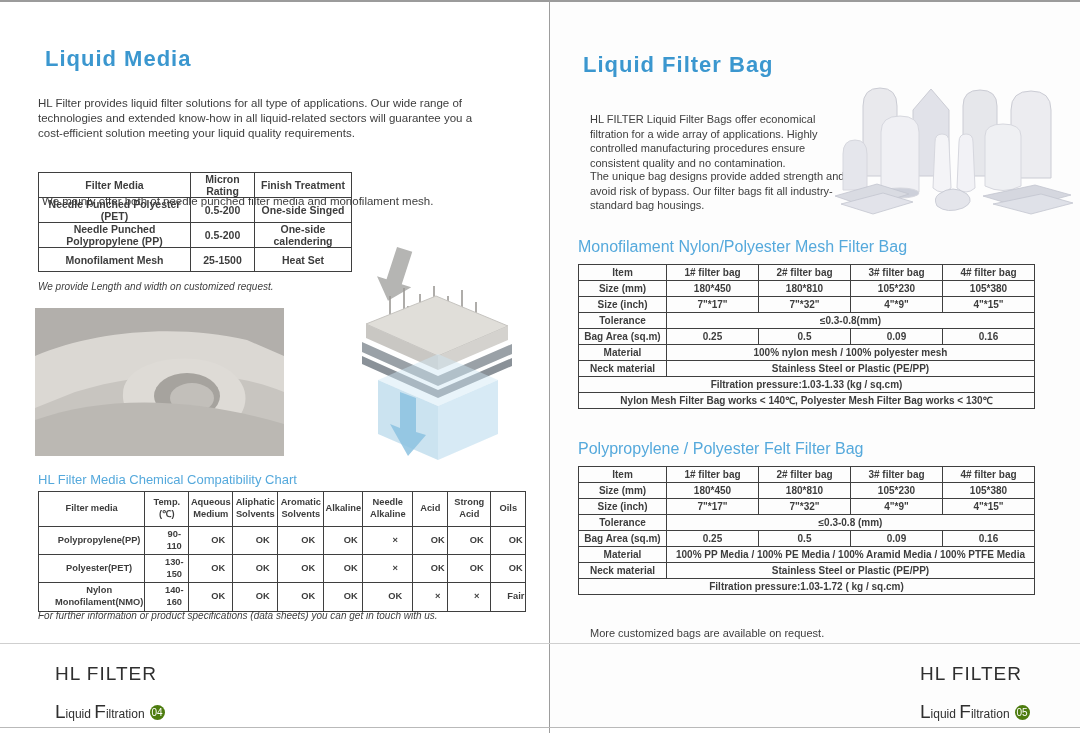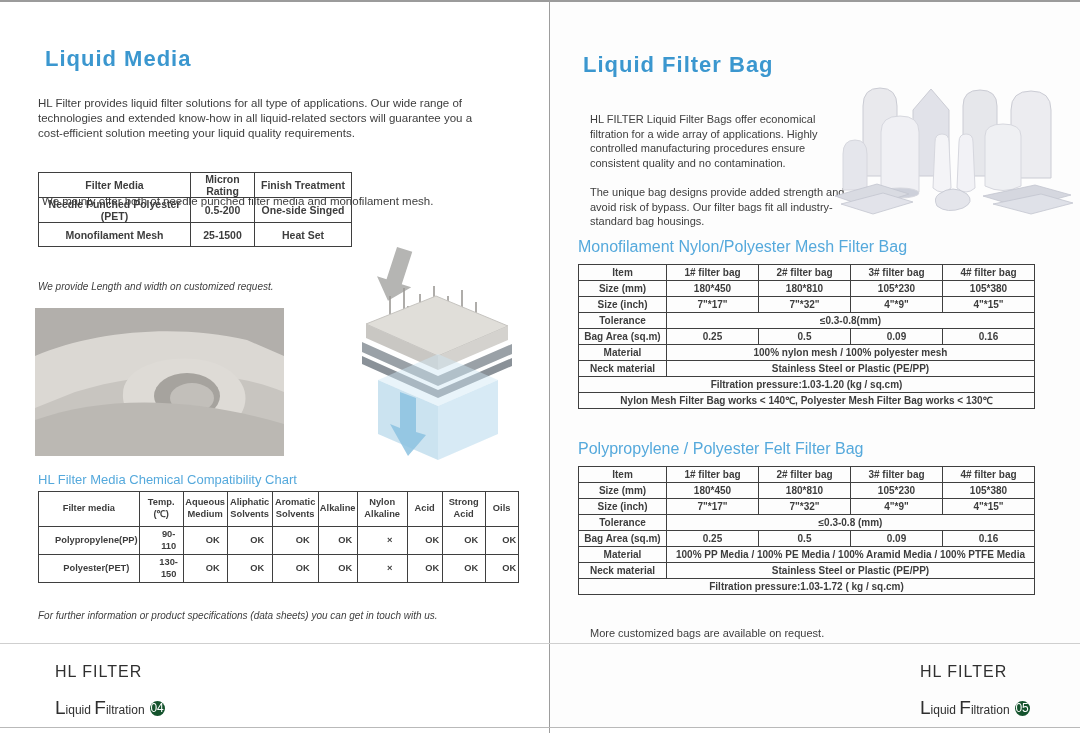--- a/index.html
+++ b/index.html
@@ -31,26 +31,26 @@
   .t1 td{height:23px;padding:0 3px;}
 
   .t2{left:38px;top:491px;font-size:9.3px;table-layout:fixed;}
   .t2 td{padding:2px 1px;line-height:1.25;}
   .t2 tr.hdr td{height:30px;}
   .t2 tr.data td{height:22px;padding-left:16px;}
 
   .t3{font-size:10px;table-layout:fixed;}
   .t3 td{height:15px;line-height:1.1;padding:0 2px;}
 
-  .footer-brand{font-size:16px;letter-spacing:1px;color:#2f2f2f;}
+  .footer-brand{font-size:19px;letter-spacing:1px;color:#2f2f2f;}
   .lf-line{font-size:12px;color:#2f2f2f;}
   .lf-line .cap{font-size:19px;}
   .badge{
     display:inline-block;width:15px;height:15px;border-radius:50%;
-    background:#14532d;color:#fff;font-size:12px;line-height:15px;
+    background:#4d7c0f;color:#fff;font-size:10px;line-height:15px;
     text-align:center;vertical-align:2px;margin-left:5px;letter-spacing:0;margin-top:20px;
   }
 </style>
 </head>
 <body>
 
 <div class="abs edge-top"></div>
 <div class="abs right-bg"></div>
 <div class="abs divider"></div>
 <div class="abs footer-rule"></div>
@@ -70,20 +70,25 @@
   <tbody>
       <tr>
     <td>Filter Media</td>
     <td>Micron Rating</td>
     <td>Finish Treatment</td>
   </tr>
   <tr>
     <td>Needle Punched Polyester (PET)</td>
     <td>0.5-200</td>
     <td>One-side Singed</td>
+  </tr>
+  <tr>
+    <td>Needle Punched Polypropylene (PP)</td>
+    <td>0.5-200</td>
+    <td>One-side calendering</td>
   </tr>
   <tr>
     <td>Monofilament Mesh</td>
     <td>25-1500</td>
     <td>Heat Set</td>
   </tr>
 </tbody>
   </table>
 
 <p class="abs italic-note" style="left:38px;top:281px;">We provide Length and width on customized request.</p>
@@ -147,21 +152,21 @@
       <col style="width:33px">
   </colgroup>
   <tbody>
       <tr class="hdr">
     <td>Filter media</td>
     <td>Temp.(℃)</td>
     <td>Aqueous Medium</td>
     <td>Aliphatic Solvents</td>
     <td>Aromatic Solvents</td>
     <td>Alkaline</td>
-    <td>Nylon Alkaline</td>
+    <td>Needle Alkaline</td>
     <td>Acid</td>
     <td>Strong Acid</td>
     <td>Oils</td>
   </tr>
   <tr class="data">
     <td>Polypropylene(PP)</td>
     <td>90-110</td>
     <td>OK</td>
     <td>OK</td>
     <td>OK</td>
@@ -175,35 +180,47 @@
     <td>Polyester(PET)</td>
     <td>130-150</td>
     <td>OK</td>
     <td>OK</td>
     <td>OK</td>
     <td>OK</td>
     <td>×</td>
     <td>OK</td>
     <td>OK</td>
     <td>OK</td>
+  </tr>
+  <tr class="data">
+    <td>Nylon Monofilament(NMO)</td>
+    <td>140-160</td>
+    <td>OK</td>
+    <td>OK</td>
+    <td>OK</td>
+    <td>OK</td>
+    <td>OK</td>
+    <td>×</td>
+    <td>×</td>
+    <td>Fair</td>
   </tr>
 </tbody>
   </table>
 
 <p class="abs italic-note" style="left:38px;top:610px;">For further information or product specifications (data sheets) you can get in touch with us.</p>
 
 <div class="abs" style="left:55px;top:663px;">
   <div class="footer-brand">HL FILTER</div>
   <div class="lf-line"><span class="cap">L</span><span>iquid </span><span class="cap">F</span><span>iltration</span><span class="badge">04</span></div>
 </div>
 
 <h1 class="abs page-title" style="left:583px;top:52px;">Liquid Filter Bag</h1>
 
 <p class="abs body-text-sm" style="left:578px;top:100px;width:255px;">HL FILTER Liquid Filter Bags offer economical filtration for a wide array of applications. Highly controlled manufacturing procedures ensure consistent quality and no contamination.</p>
-<p class="abs body-text-sm" style="left:578px;top:173px;width:255px;">The unique bag designs provide added strength and avoid risk of bypass. Our filter bags fit all industry-standard bag housings.</p>
+<p class="abs body-text-sm" style="left:578px;top:157px;width:255px;">The unique bag designs provide added strength and avoid risk of bypass. Our filter bags fit all industry-standard bag housings.</p>
 
 <svg class="abs" style="left:835px;top:76px;" width="238" height="140" viewBox="0 0 238 140">
   <g stroke="#cbccd4" stroke-width="1">
     <path d="M28,30 Q28,12 45,12 Q62,12 62,30 L62,100 L28,100 Z" fill="#e9e9ed"></path>
     <path d="M78,34 L96,13 L114,34 L114,100 L78,100 Z" fill="#e1e2e9"></path>
     <path d="M128,30 Q128,14 145,14 Q162,14 162,30 L162,100 L128,100 Z" fill="#e6e7eb"></path>
     <path d="M176,34 Q176,15 196,15 Q216,15 216,34 L216,102 L176,102 Z" fill="#ececf0"></path>
   </g>
   <g stroke="#d6d7de" stroke-width="1">
     <path d="M8,78 Q8,64 20,64 Q32,64 32,78 L32,114 L8,114 Z" fill="#e5e6ec"></path>
@@ -267,21 +284,21 @@
   </tr>
   <tr>
     <td>Material</td>
     <td colspan="4">100% nylon mesh / 100% polyester mesh</td>
   </tr>
   <tr>
     <td>Neck material</td>
     <td colspan="4">Stainless Steel or Plastic (PE/PP)</td>
   </tr>
   <tr>
-    <td colspan="5">Filtration pressure:1.03-1.20 (kg / sq.cm)</td>
+    <td colspan="5">Filtration pressure:1.03-1.33 (kg / sq.cm)</td>
   </tr>
   <tr>
     <td colspan="5">Nylon Mesh Filter Bag works &lt; 140℃, Polyester Mesh Filter Bag works &lt; 130℃</td>
   </tr>
 </tbody>
   </table>
 
 <p class="abs section-title-lg" style="left:578px;top:440px;">Polypropylene / Polyester Felt Filter Bag</p>
 
 <table class="abs t3" style="left:578px;top:466px;">

